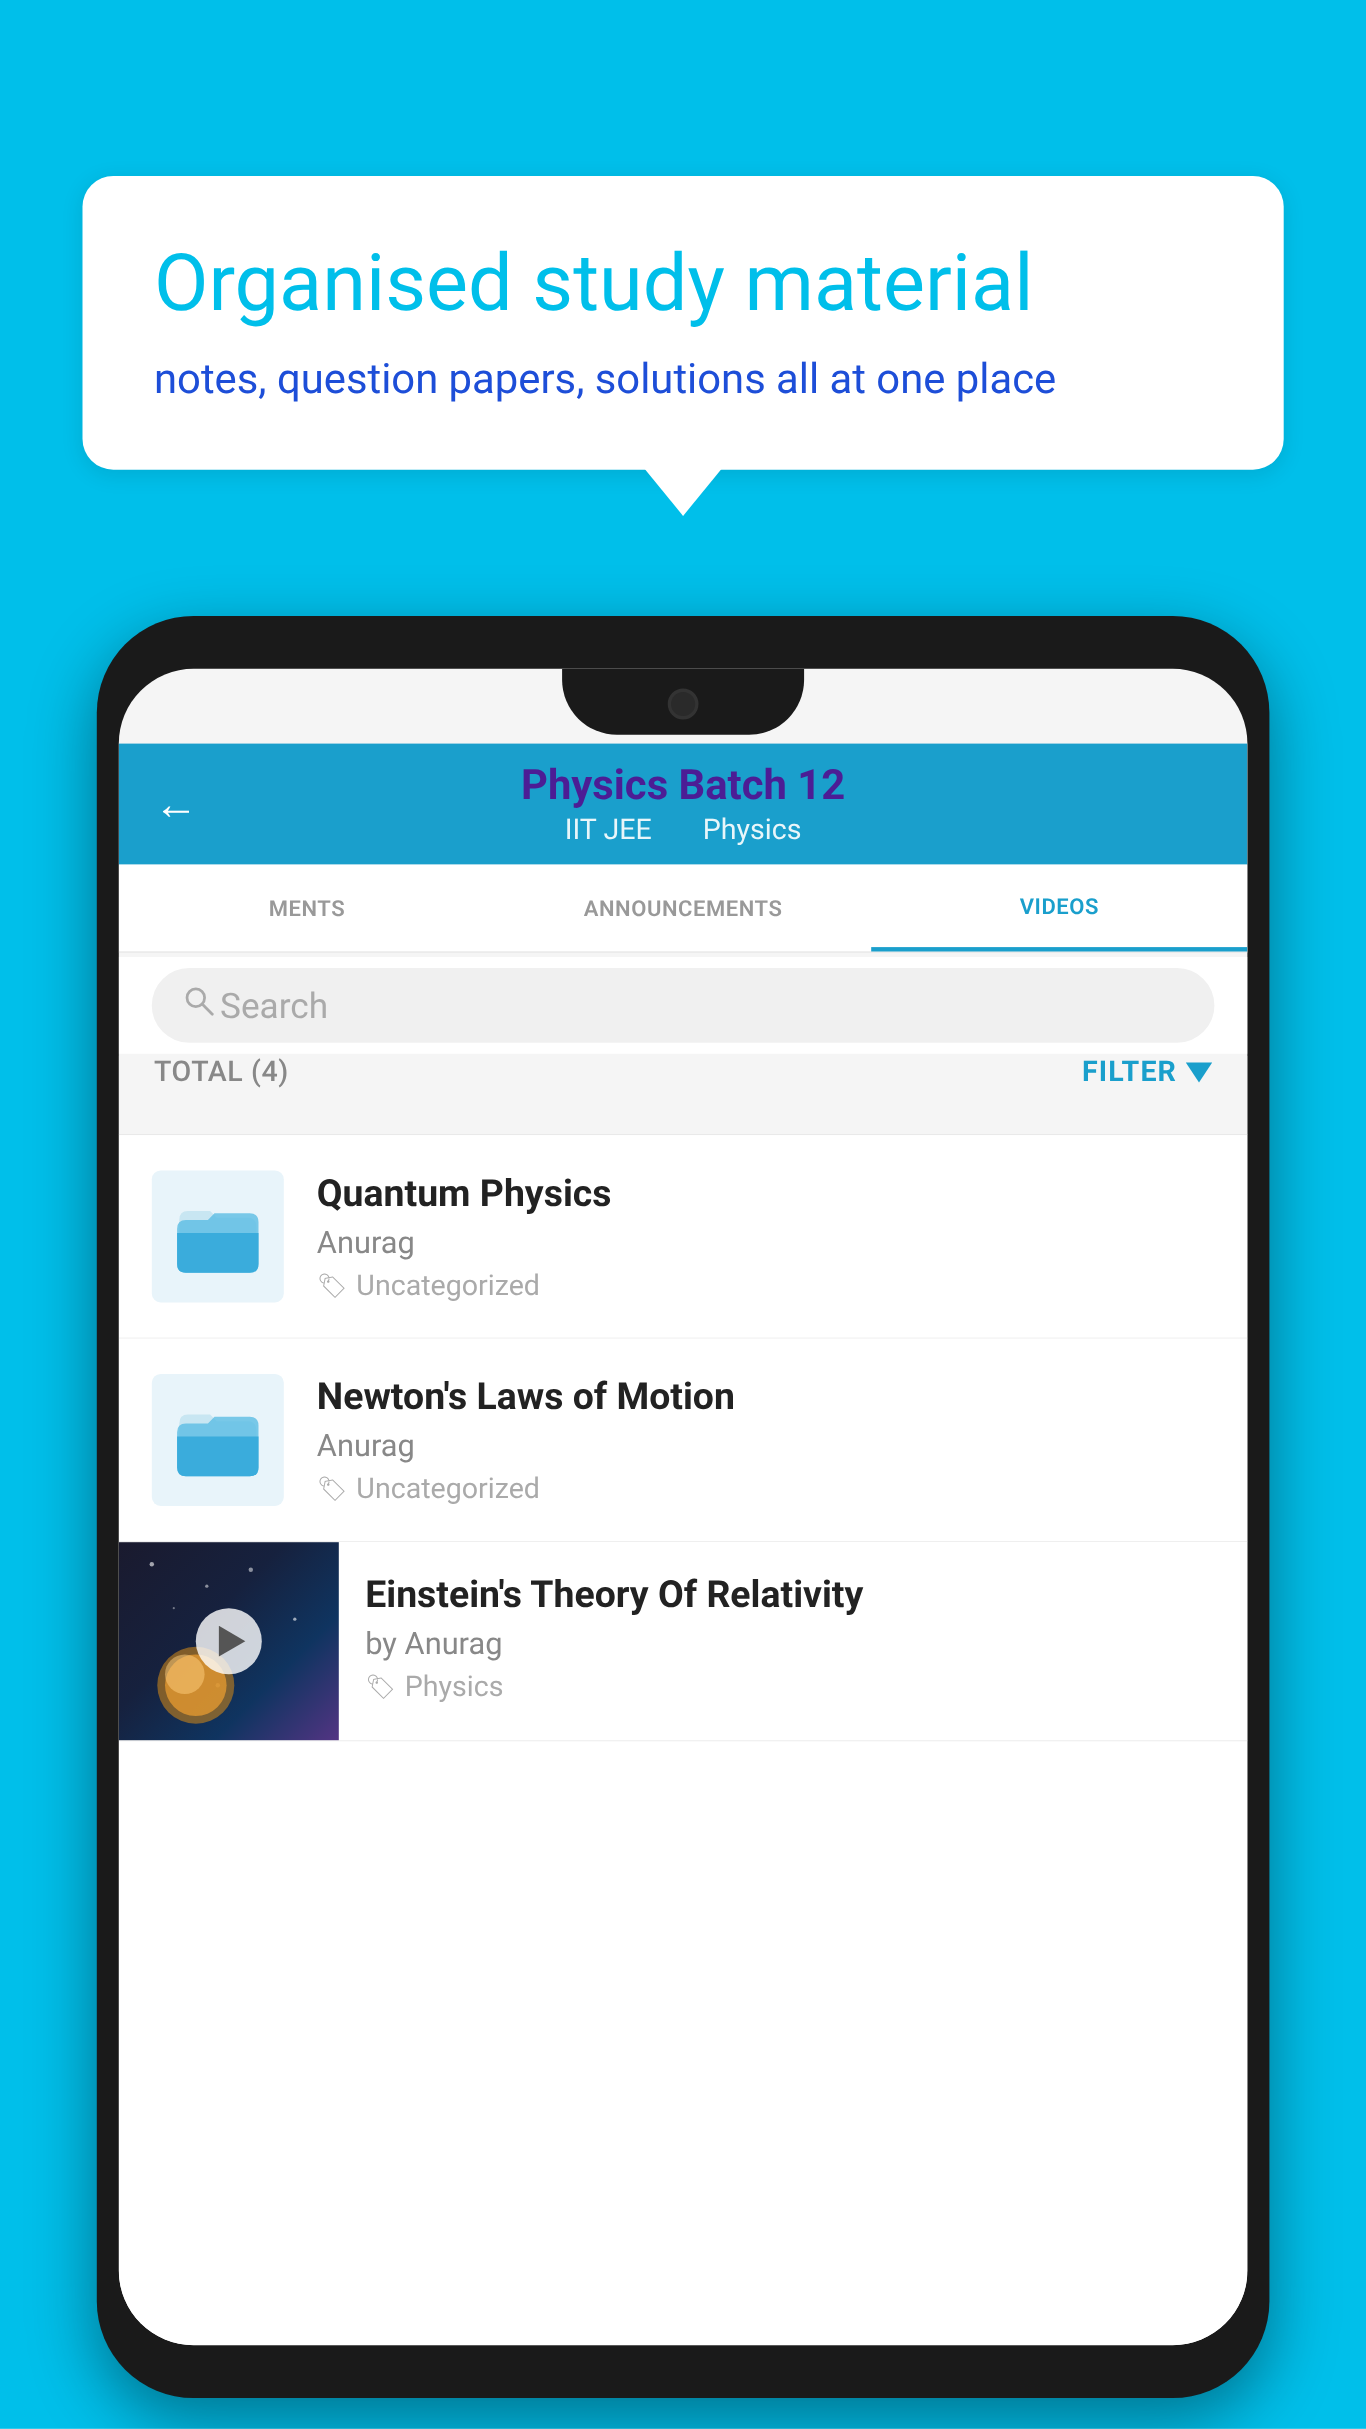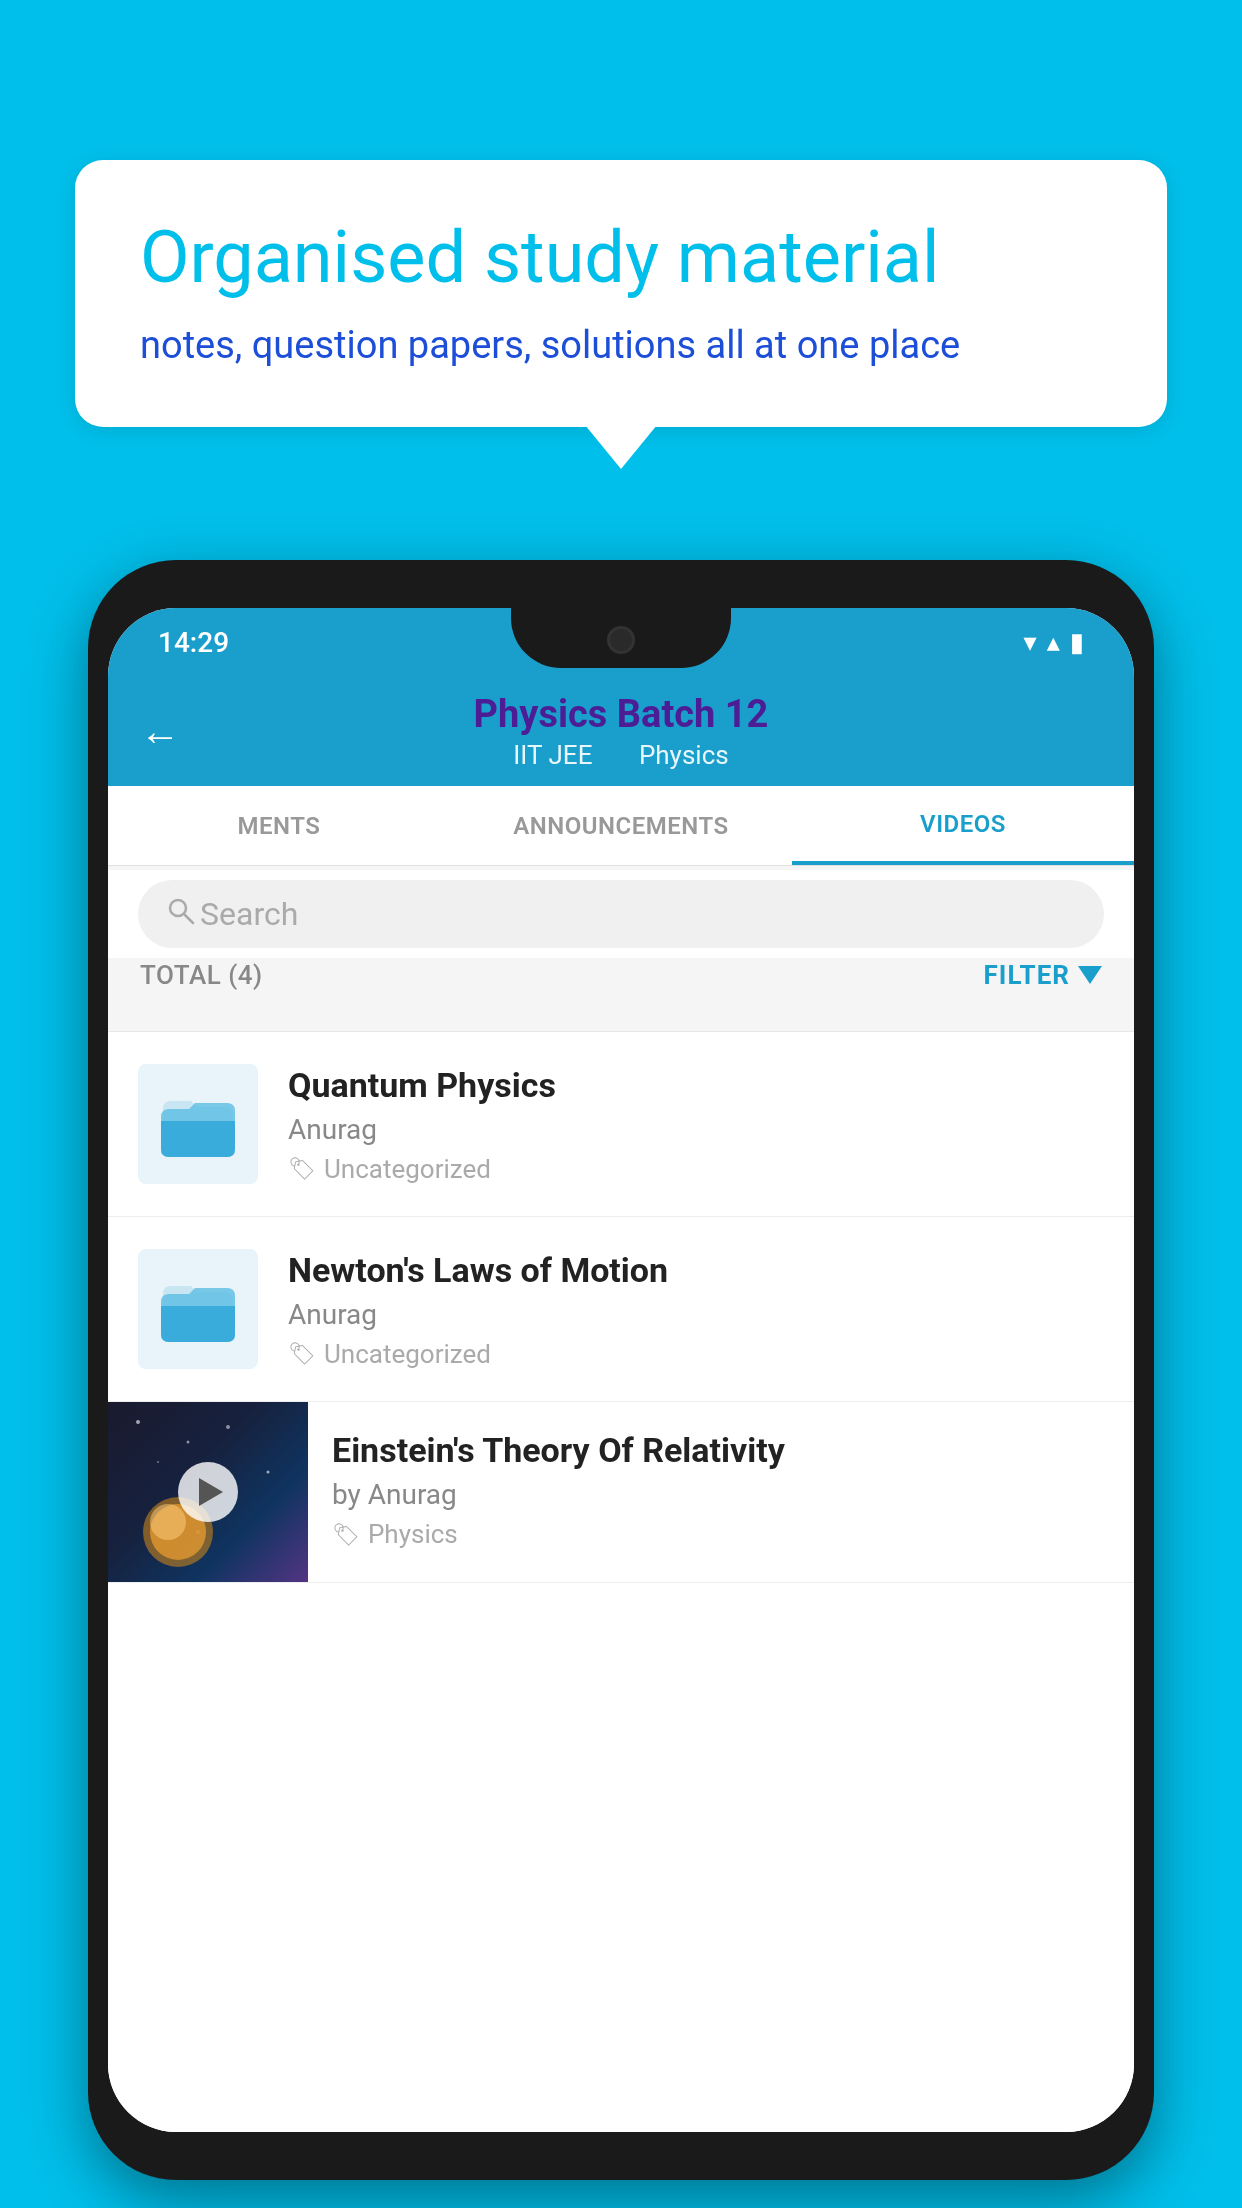--- a/index.html
+++ b/index.html
@@ -170,21 +170,21 @@
       right: 0;
       height: 80px;
       background: white;
       display: flex;
       align-items: center;
       border-bottom: 1px solid #e0e0e0;
     }
     .tab-item {
       flex: 1;
       text-align: center;
-      font-size: 24px;
+      font-size: 20px;
       font-weight: 600;
       color: #999;
       padding: 0 8px;
       height: 100%;
       display: flex;
       align-items: center;
       justify-content: center;
       letter-spacing: 0.5px;
     }
     .tab-item.active {
@@ -373,28 +373,20 @@
 </div>
 
 <div class="phone-frame">
 
   <div class="phone-screen">
 
     <div class="notch">
       <div class="camera-dot"></div>
     </div>
 
-    <div class="status-bar">
-      <span class="status-time">14:29</span>
-      <div class="status-icons">
-        <span class="wifi-icon">▾</span>
-        <span class="signal-icon">▴</span>
-        <span class="battery-icon">▮</span>
-      </div>
-    </div>
 
     <div class="app-header">
       <div class="header-back">←</div>
       <div class="header-title">Physics Batch 12</div>
       <div class="header-subtitle">
         <span>IIT JEE</span>
         <span> </span>
         <span>Physics</span>
       </div>
     </div>

